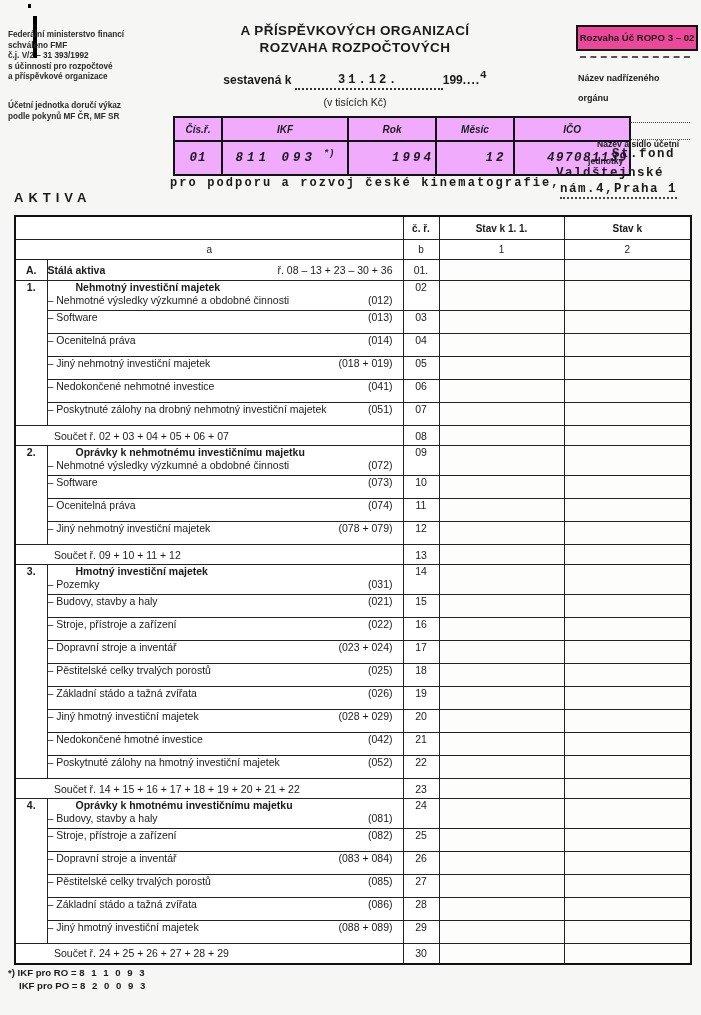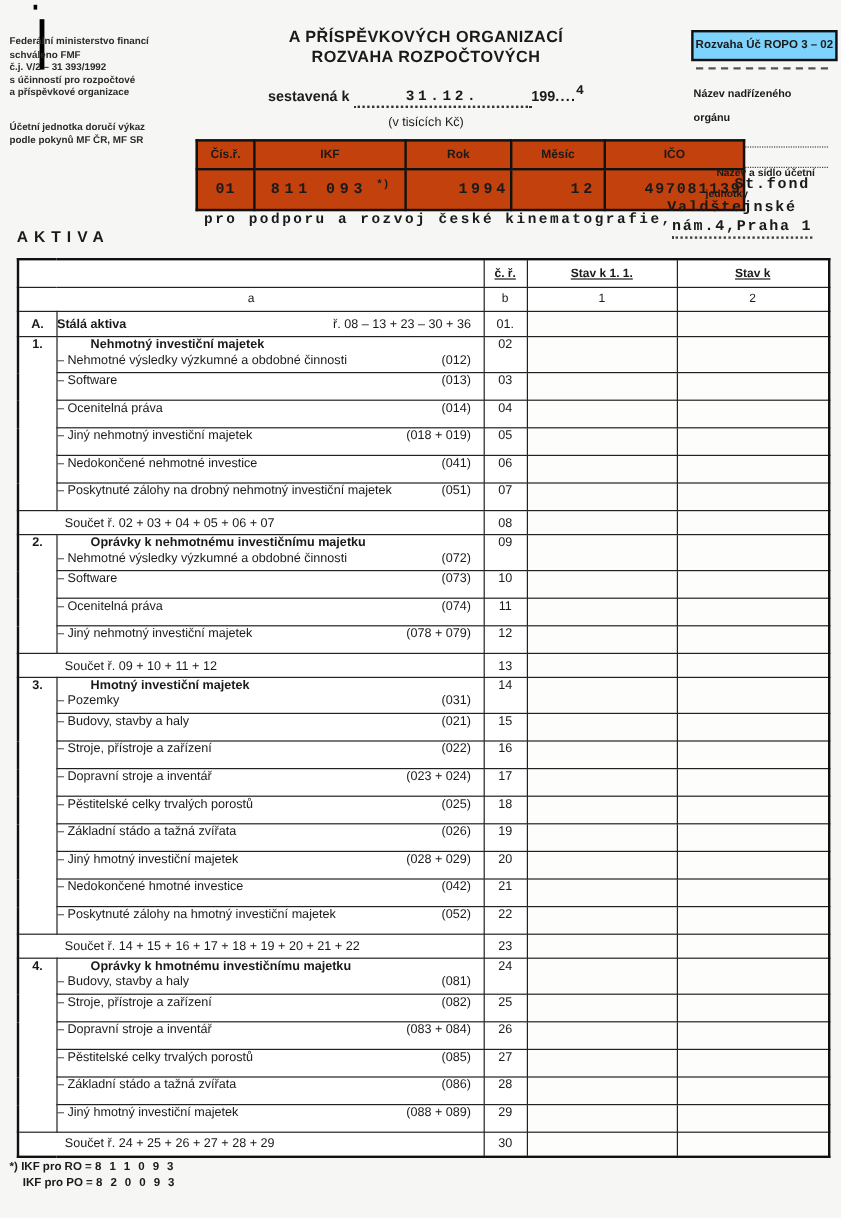--- a/index.html
+++ b/index.html
@@ -20,30 +20,30 @@
   .title-line{font-size:13.5px;font-weight:700;line-height:17px;letter-spacing:.4px;}
   .sestavena{margin-top:17px;font-size:12px;font-weight:700;white-space:nowrap;}
   .datefill{display:inline-block;width:148px;border-bottom:2px dotted #333;text-align:center;vertical-align:baseline;}
   .typed{font-family:"Liberation Mono","DejaVu Sans Mono",monospace;font-weight:700;}
   .datefill .typed{position:relative;top:-1px;font-size:12px;letter-spacing:3px;}
   .yeardots{letter-spacing:1px;}
   .sup4{position:relative;top:-6px;font-size:11px;}
   .units{margin-top:6px;font-size:10.5px;font-weight:400;}
   
   .form-box{left:576px;top:25px;width:118px;height:22px;border:2px solid #111;
-    font-size:9.6px;font-weight:700;text-align:center;line-height:22px;background:#7dd3fc;}
+    font-size:9.6px;font-weight:700;text-align:center;line-height:22px;background:#ec4899;}
   .box-underline{left:580px;top:56px;width:110px;border-bottom:2px dashed #555;height:0;}
   
   .sup-org1{left:578px;top:73px;font-size:9px;font-weight:600;}
   .sup-org2{left:578px;top:93px;font-size:9px;font-weight:600;}
   .dotline{border-bottom:1.6px dotted #444;height:0;width:112px;}
   .dot1{left:578px;top:122px;}
   .dot2{left:578px;top:139px;}
   
-  .id-table{left:163px;top:116px;border-collapse:collapse;background:#c2410c;}
+  .id-table{left:173px;top:116px;border-collapse:collapse;background:#f0abfc;font-style:italic;}
   .id-table th,.id-table td{border:2px solid #111;}
   .id-table th{font-size:10px;font-weight:700;height:22px;padding:0 6px;}
   .id-table td{height:30px;text-align:center;font-family:"Liberation Mono","DejaVu Sans Mono",monospace;font-size:12.5px;font-weight:700;}
   .w-cis{width:34px;} .w-ikf{width:112px;} .w-rok{width:50px;} .w-mes{width:64px;margin-left:36px;} .w-ico{width:84px;}
   .ls1{letter-spacing:1px;} .ls3{letter-spacing:3px;padding-left:43px;} .ls4{letter-spacing:4px;margin-top:24px;}
   .ico-val{letter-spacing:1.5px;font-size:12px;padding-left:32px;}
   .fn-mark{font-size:9px;position:relative;top:-5px;letter-spacing:0;}
   
   .typed-line{left:170px;top:176px;font-family:"Liberation Mono","DejaVu Sans Mono",monospace;
     font-size:12px;letter-spacing:2.1px;white-space:nowrap;font-weight:700;}
@@ -52,21 +52,21 @@
   .ent-label2{left:588px;top:156px;font-size:8.6px;font-weight:600;}
   .ent-name{left:612px;top:147px;font-family:"Liberation Mono","DejaVu Sans Mono",monospace;font-size:12.5px;font-weight:700;letter-spacing:1.5px;}
   .ent-addr1{left:556px;top:166px;font-family:"Liberation Mono","DejaVu Sans Mono",monospace;font-size:12.5px;font-weight:700;letter-spacing:1.5px;}
   .ent-addr2{left:560px;top:182px;font-family:"Liberation Mono","DejaVu Sans Mono",monospace;font-size:12.5px;font-weight:700;letter-spacing:1.5px;border-bottom:2px dotted #444;padding-bottom:1px;}
   
   .aktiva{left:14px;top:190px;font-size:13px;font-weight:700;letter-spacing:5px;}
   
   .main-table{left:14px;top:215px;border-collapse:collapse;table-layout:fixed;width:676px;background:#fff;border:2px solid #111;}
   .main-table th,.main-table td{border:1.6px solid #222;padding:0;vertical-align:top;overflow:hidden;}
   .main-table thead th{font-weight:400;font-size:10px;vertical-align:middle;}
-  .main-table .hrow1 th{height:22px;font-weight:700;font-size:10px;text-decoration:underline;}
+  .main-table .hrow1 th{height:22px;font-weight:700;font-size:10px;}
   .main-table .hrow2 th{height:19px;}
   .c-num{text-align:center;font-weight:700;font-size:10.5px;padding-top:3px;vertical-align:top;}
   .c-line{text-align:center;font-size:10.5px;vertical-align:middle;}
   .c-label{padding:2px 0 0 8px;font-size:10.5px;}
   .sec-title{font-weight:700;line-height:13px;margin-left:28px;}
   .item-line{display:flex;justify-content:space-between;line-height:13px;}
   .item-line .acct{padding-right:10px;white-space:nowrap;}
   .row-item{height:23px;} .row-first{height:30px;} .row-sum{height:20px;} .row-total{height:21px;}
   .row-sum .c-label{padding-left:38px;vertical-align:middle;}
   .row-sum td,.row-total td{vertical-align:middle;}

